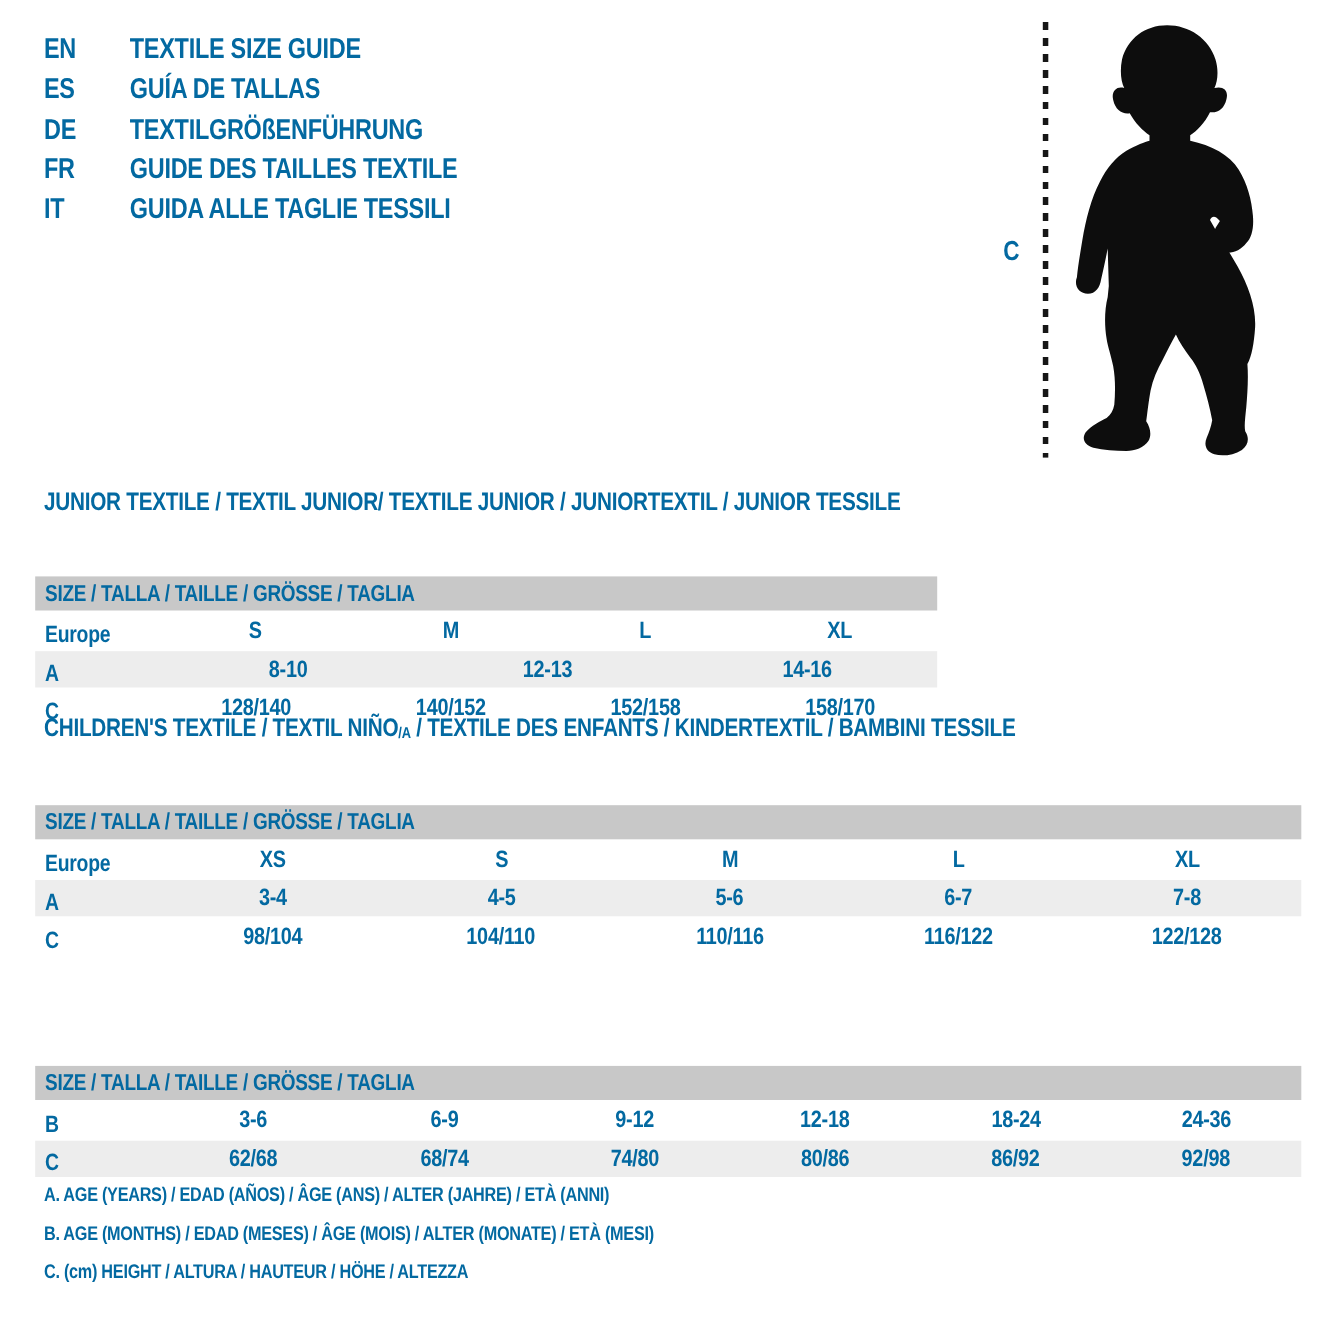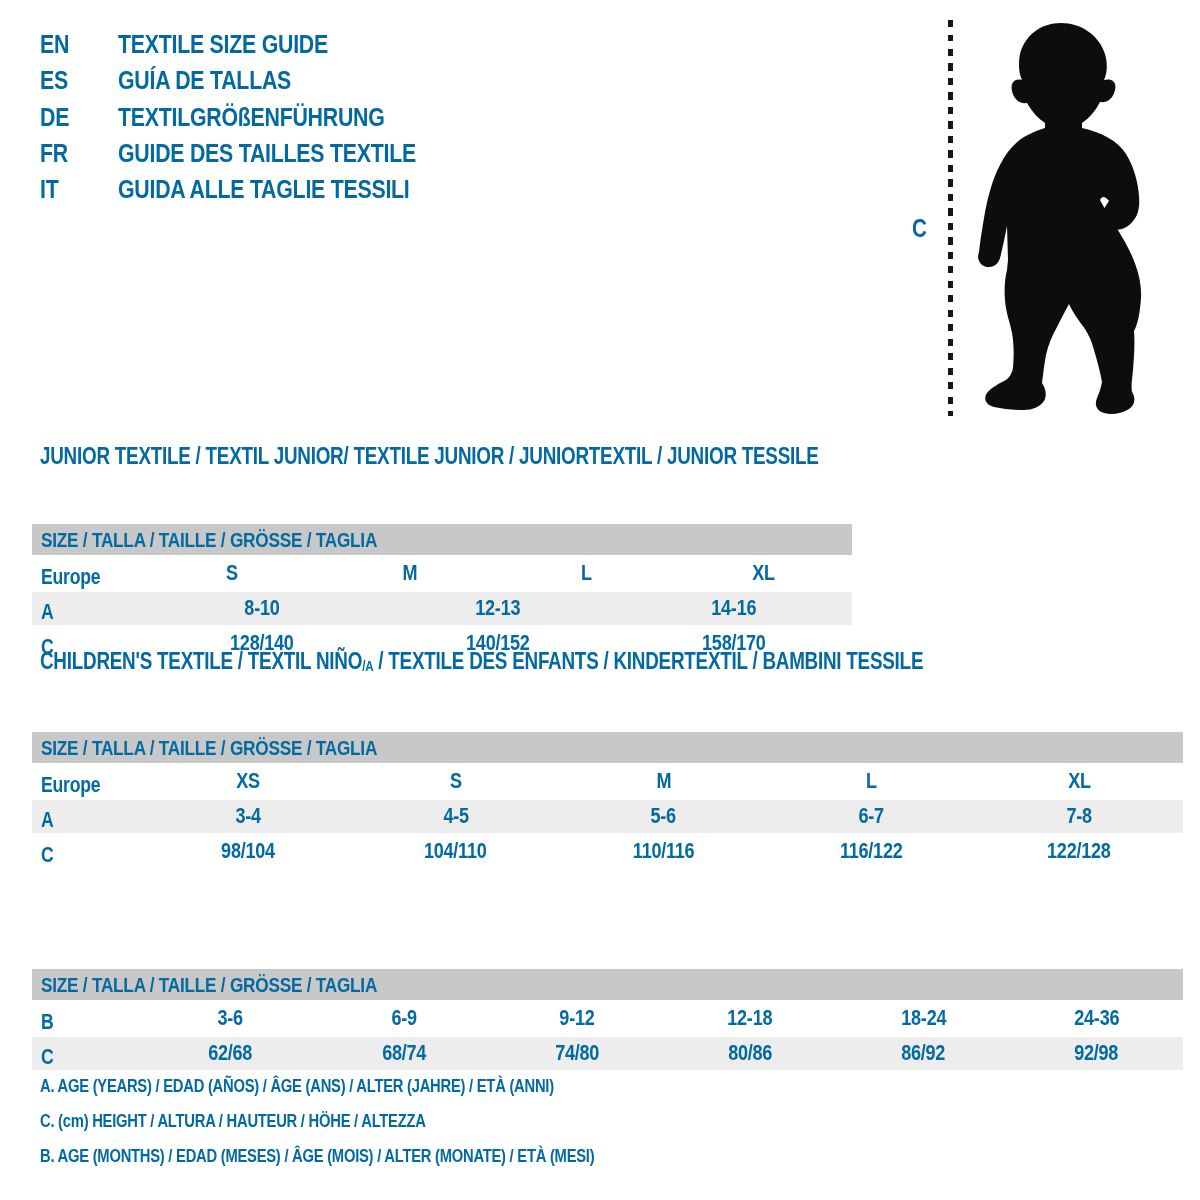--- a/index.html
+++ b/index.html
@@ -257,20 +257,23 @@
       <div class="tlabel">
           <span class="cx">C</span>
         </div>
       <div class="tcell">
           <span class="cxc">128/140</span>
         </div>
       <div class="tcell">
           <span class="cxc">140/152</span>
         </div>
       <div class="tcell">
+          <span class="cxc">152/158</span>
+        </div>
+      <div class="tcell">
           <span class="cxc">158/170</span>
         </div>
     </div>
   </div>
 
   <div class="sec-title" style="top:648px">
     <span class="cx"><span>CHILDREN'S TEXTILE / TEXTIL NIÑO</span><span class="sub-a">/A</span><span> / TEXTILE DES ENFANTS / KINDERTEXTIL / BAMBINI TESSILE</span></span>
   </div>
   <div class="stable t-wide" style="top:689px">
     <div class="thead">
@@ -385,17 +388,17 @@
           <span class="cxc">86/92</span>
         </div>
       <div class="tcell">
           <span class="cxc">92/98</span>
         </div>
     </div>
   </div>
 
   <div class="legend">
     <div><span class="cx">A. AGE (YEARS) / EDAD (AÑOS) / ÂGE (ANS) / ALTER (JAHRE) / ETÀ (ANNI)</span></div>
+    <div><span class="cx">B. AGE (MONTHS) / EDAD (MESES) / ÂGE (MOIS) / ALTER (MONATE) / ETÀ (MESI)</span></div>
     <div><span class="cx">C. (cm) HEIGHT / ALTURA / HAUTEUR / HÖHE / ALTEZZA</span></div>
-    <div><span class="cx">B. AGE (MONTHS) / EDAD (MESES) / ÂGE (MOIS) / ALTER (MONATE) / ETÀ (MESI)</span></div>
   </div>
 
 </div>
 
 </body></html>

